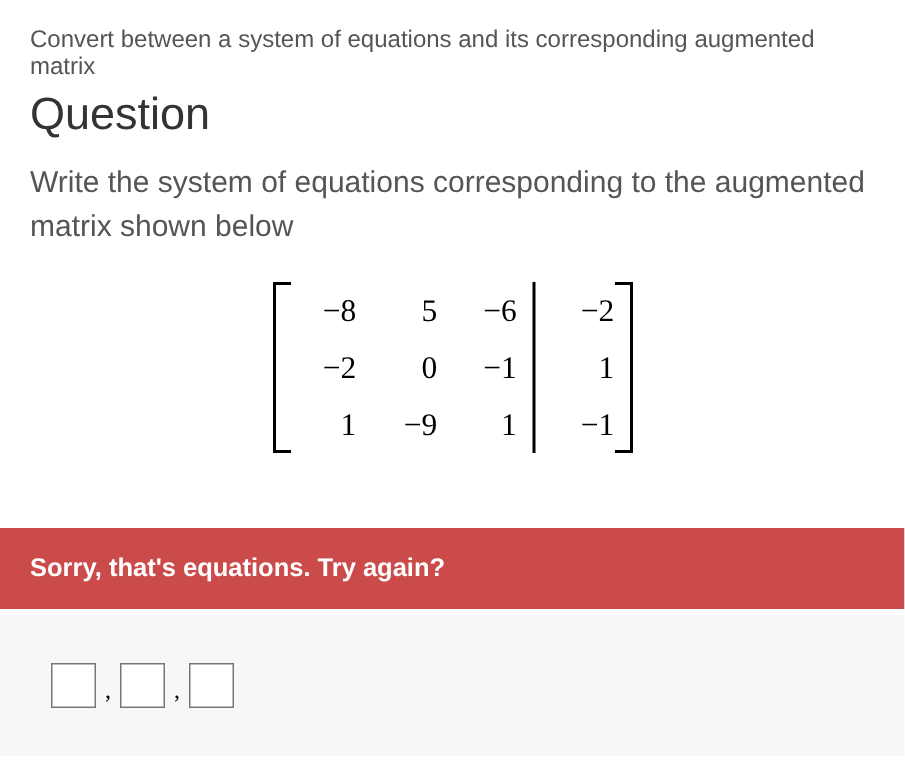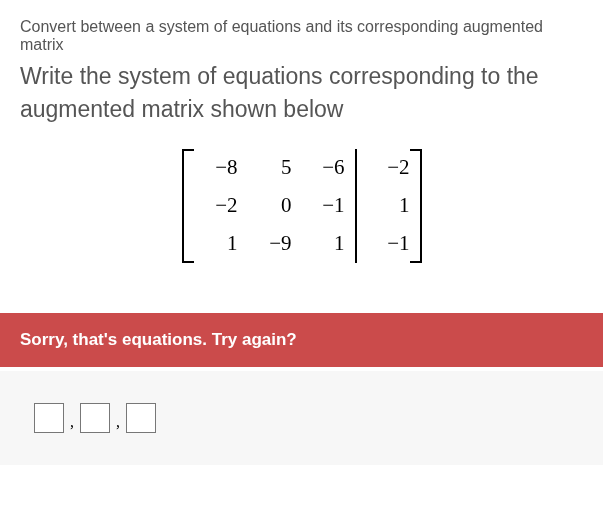--- a/index.html
+++ b/index.html
@@ -1,39 +1,40 @@
 <!DOCTYPE html>
 <html><head>
 <meta charset="utf-8">
 <style>
   *{box-sizing:border-box;margin:0;padding:0}
   body{font-family:"Segoe UI",Arial,sans-serif;background:#fff;color:#333;width:603px}
   .wrap{padding:18px 20px}
   .topic{font-size:16px;color:#555;margin-bottom:6px}
   .qhead{font-size:30px;font-weight:400;color:#333;margin-bottom:14px}
-  .prompt{font-size:23px;color:#555;line-height:1.45;margin-bottom:22px;font-weight:300}
+  .prompt{font-size:20px;color:#555;line-height:1.45;margin-bottom:22px;font-weight:300}
   .matrix-wrap{display:flex;justify-content:center;margin-bottom:32px}
   .matrix{display:flex;align-items:stretch}
   .bracket{width:12px;border-top:2px solid #000;border-bottom:2px solid #000;display:block}
   .bracket.left{border-left:2px solid #000}
   .bracket.right{border-right:2px solid #000}
   .mtable{border-collapse:collapse}
   .mtable td{width:54px;height:38px;text-align:right;font-family:"Georgia","Times New Roman",serif;font-size:21px;padding:0 10px 0 0;color:#000}
   .augcol{border-left:2px solid #000;text-align:right;padding-left:14px !important;padding-right:0 !important}
   .feedback{background:#cb4b4b;color:#fff;font-size:17px;font-weight:600;padding:17px 20px;margin:0 0 0 0}
   .answer-area{background:#f7f7f7;padding:32px 34px;margin-top:4px}
   .inputs{display:flex;align-items:center;gap:4px}
   .ansbox{width:30px;height:30px;border:1px solid #777;background:#fff}
   .comma{font-family:Georgia,serif;font-size:16px;color:#000;padding:0 2px;align-self:flex-end;margin-bottom:2px}
 </style>
 </head>
 <body>
 
 <div class="wrap">
   <div class="topic">Convert between a system of equations and its corresponding augmented matrix</div>
+  <h1 class="qhead">Question</h1>
   <p class="prompt">Write the system of equations corresponding to the augmented matrix shown below</p>
 
   <div class="matrix-wrap">
     <div class="matrix">
       <span class="bracket left"></span>
       <table class="mtable">
         <tbody>
             <tr>
           <td>−8</td>
           <td>5</td>

